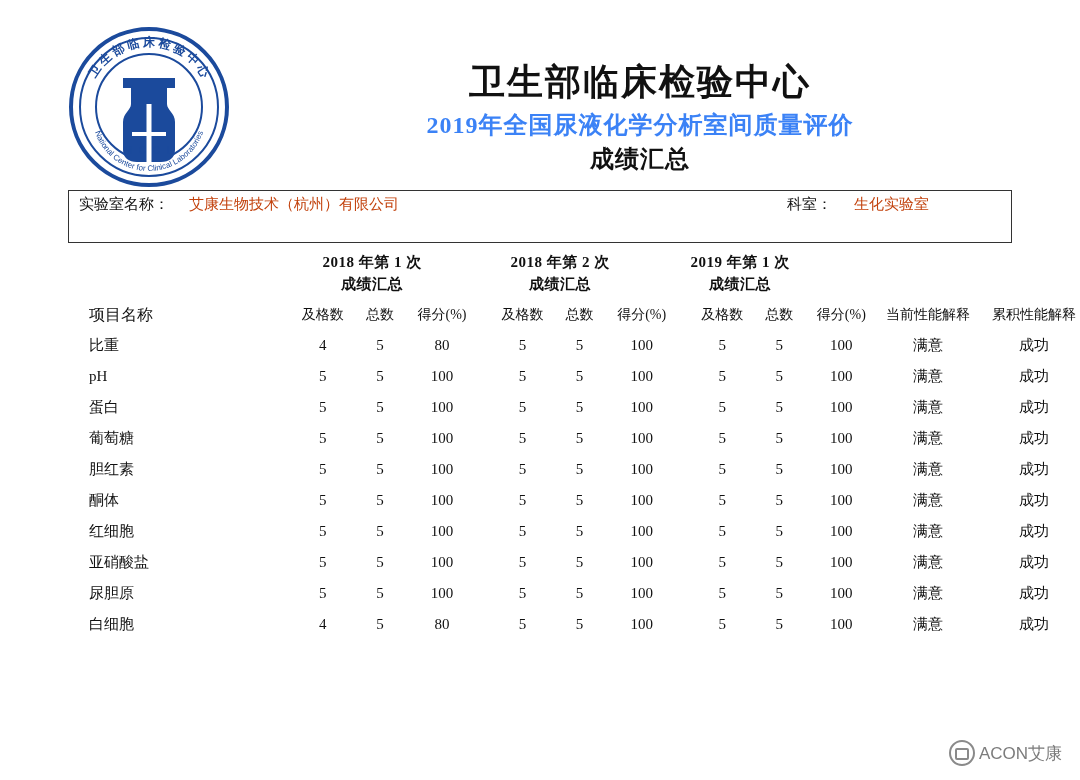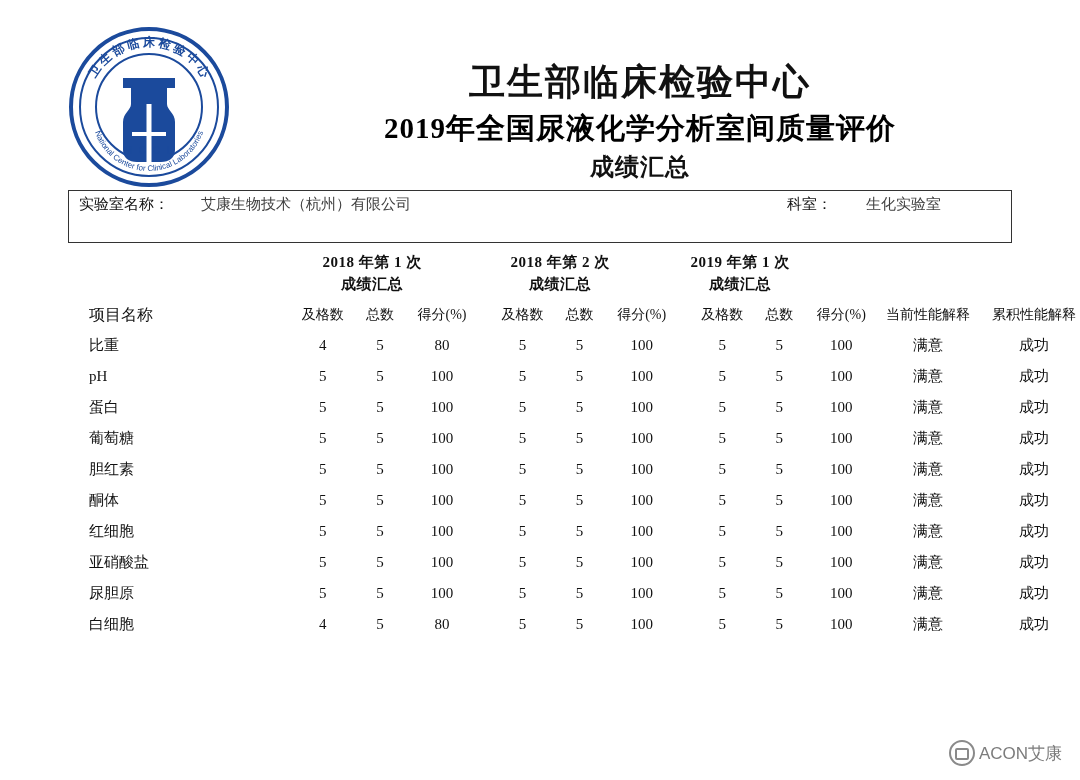--- a/index.html
+++ b/index.html
@@ -44,25 +44,25 @@
   }
   .title-main {
     font-family: "Liberation Serif", "DejaVu Serif", serif;
     font-size: 36px;
     font-weight: bold;
     letter-spacing: 2px;
     line-height: 1.15;
     color: #111;
   }
   .title-sub1 {
-    font-size: 29px;
+    font-size: 24px;
     font-weight: bold;
     letter-spacing: 1px;
     margin-top: 6px;
-    color: #000000;
+    color: #3b82f6;
   }
   .title-sub2 {
     font-size: 24px;
     font-weight: bold;
     letter-spacing: 1px;
     margin-top: 2px;
     color: #111;
   }
 
   
@@ -79,21 +79,21 @@
   .inforow {
     position: relative;
     height: 26px;
     line-height: 26px;
   }
   .infocell {
     position: absolute;
     white-space: nowrap;
   }
   .lbl { color: #111; }
-  .val { color: #404040; margin-left: 12px; }
+  .val { color: #c2410c; }
 
   
   .grpheads {
     position: absolute;
     left: 0;
     top: 252px;
     width: 1080px;
     height: 60px;
   }
   .grphead {

